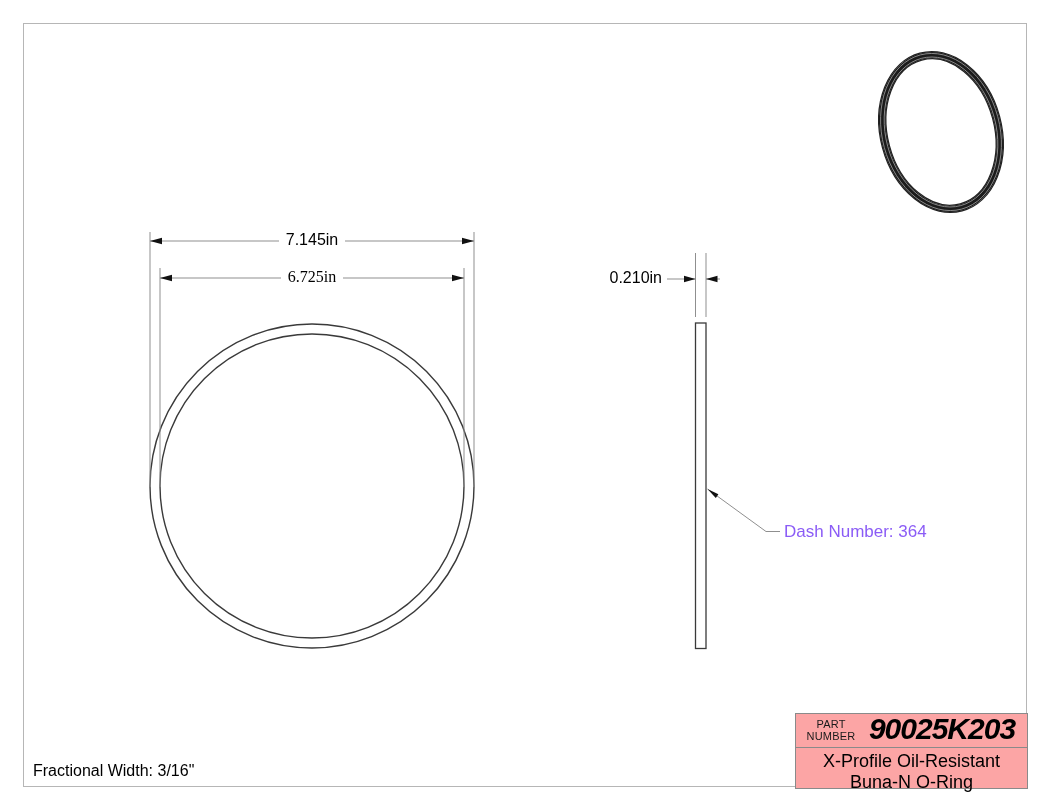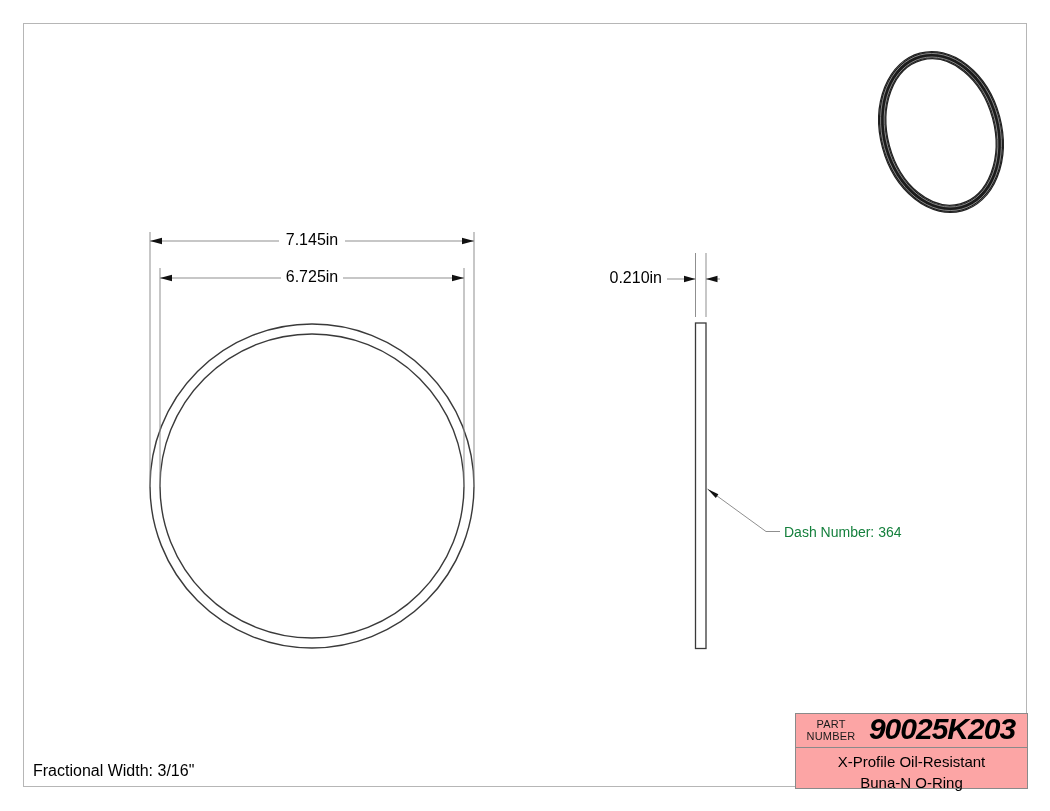--- a/index.html
+++ b/index.html
@@ -13,21 +13,21 @@
     left:23px;top:23px;width:1002px;height:762px;
     border:1px solid #b6b6b6;
   }
   svg{position:absolute;left:0;top:0;}
   .dim-text{
     font-size:16px;color:#000;white-space:nowrap;
     transform:translate(-50%,-50%);
   }
   .dim-text.right-align{transform:translate(-100%,-50%);}
   .leader-text{
-    font-size:14px;color:#15803d;white-space:nowrap;transform:translate(0,-50%);
+    font-size:17px;color:#8b5cf6;white-space:nowrap;transform:translate(0,-50%);
   }
   #fractional-notes{
     left:33px;top:717px;font-size:16px;line-height:21.5px;white-space:pre;
   }
   #title-block{
     left:795px;top:713px;width:231px;height:74px;
     border:1px solid #8a8a8a;background:#fca5a5;
   }
   #title-block .row1{
     position:absolute;left:0;top:0;width:100%;height:33px;
@@ -37,21 +37,21 @@
     position:absolute;left:6px;top:4px;width:58px;
     font-size:11px;line-height:12px;text-align:center;color:#1a1a1a;
     letter-spacing:0.2px;
   }
   #part-number{
     position:absolute;left:64px;top:-2px;width:164px;text-align:center;
     font-size:30px;font-weight:bold;letter-spacing:-1px;color:#000;font-style:italic;
   }
   #title-desc{
     position:absolute;left:0;top:37px;width:100%;text-align:center;
-    font-size:15px;line-height:21px;color:#000;
+    font-size:18px;line-height:21px;color:#000;
   }
 </style>
 </head>
 <body>
 
 <div id="canvas">
 
   <div class="abs" id="page-border"></div>
 
   <svg width="1050" height="811" viewBox="0 0 1050 811">
@@ -98,21 +98,21 @@
     <g transform="translate(941,132) rotate(-15)">
       <ellipse rx="57" ry="78" fill="none" stroke="#1b1b1b" stroke-width="6.5"></ellipse>
       <ellipse rx="60.6" ry="81.6" fill="none" stroke="#222" stroke-width="1.3"></ellipse>
       <ellipse rx="53.4" ry="74.4" fill="none" stroke="#222" stroke-width="1.3"></ellipse>
       <ellipse rx="58.8" ry="79.8" fill="none" stroke="#8a8a8a" stroke-width="0.9"></ellipse>
       <ellipse rx="55.2" ry="76.2" fill="none" stroke="#8a8a8a" stroke-width="0.9"></ellipse>
     </g>
   </svg>
 
   <div class="abs dim-text" style="left:312px;top:240px;">7.145in</div>
-  <div class="abs dim-text" style="left:312px;top:277px;">6.725in</div>
+  <div class="abs dim-text" style="left:312px;top:277px;font-family:Liberation Serif, serif;">6.725in</div>
   <div class="abs dim-text right-align" style="left:662px;top:278px;">0.210in</div>
 
   <div class="abs leader-text" style="left:784px;top:532px;">Dash Number: 364</div>
 
   <div class="abs" id="fractional-notes">
     <div>Fractional Width: 3/16"</div>
     
     
   </div>
 

